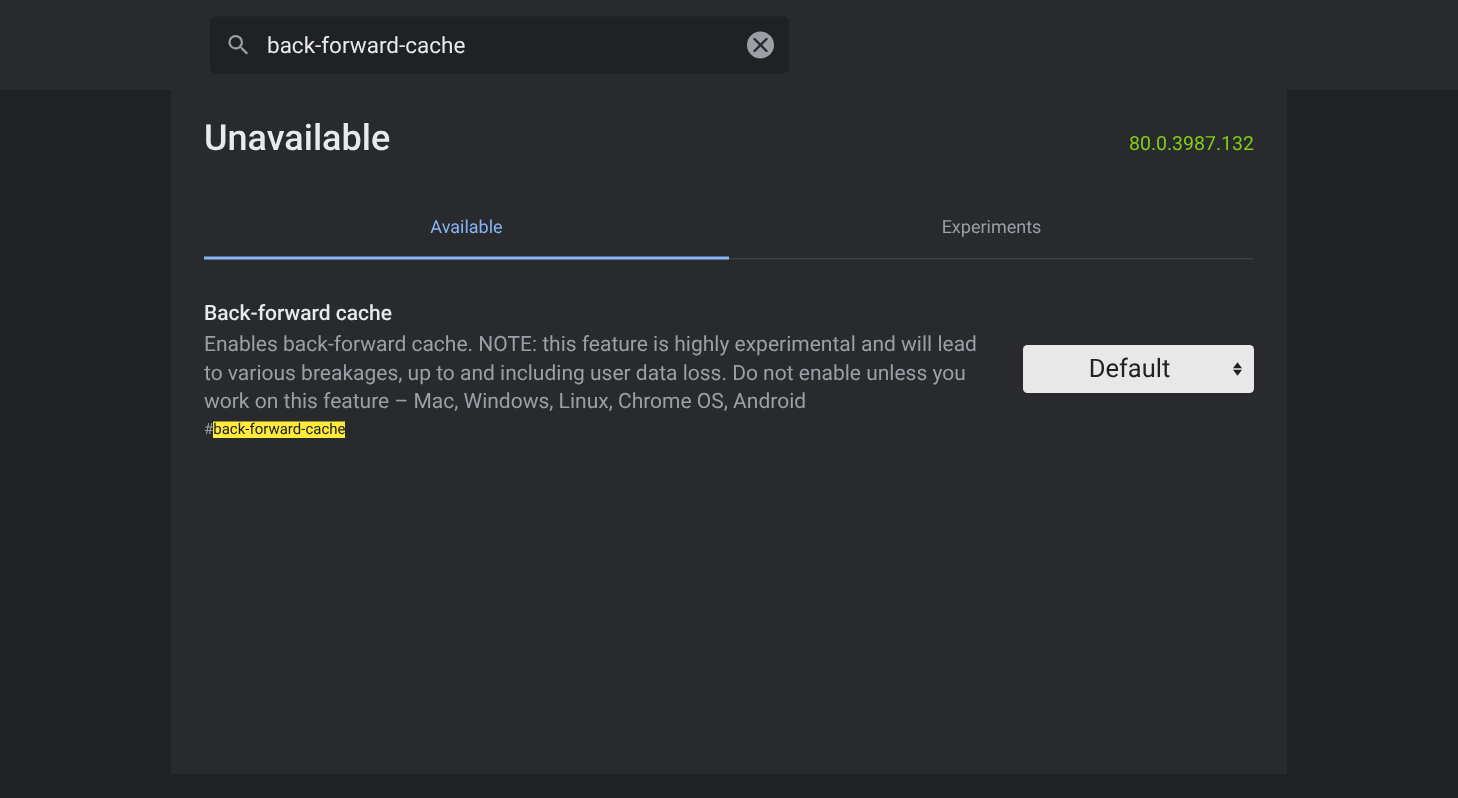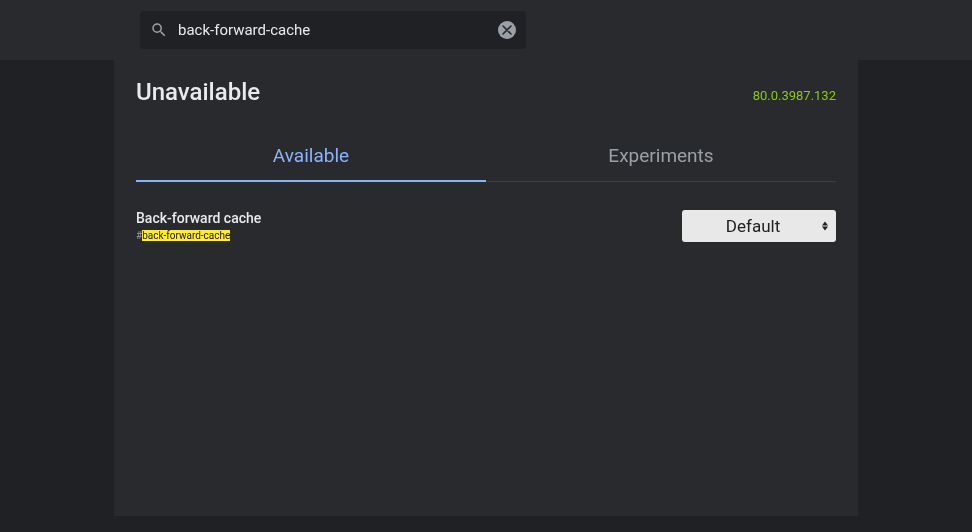--- a/index.html
+++ b/index.html
@@ -86,21 +86,21 @@
     font-size: 13px;
   }
   .tabs {
     display: flex;
     border-bottom: 1px solid #3c4043;
   }
   .tab {
     flex: 1;
     text-align: center;
     padding: 14px 0;
-    font-size: 19px;
+    font-size: 12px;
     color: #9aa0a6;
     cursor: pointer;
     position: relative;
   }
   .tab.active {
     color: #8ab4f8;
   }
   .tab.active::after {
     content: "";
     position: absolute;
@@ -203,20 +203,21 @@
     </div>
 
     <div class="tabs">
       <div class="tab active">Available</div>
       <div class="tab">Experiments</div>
     </div>
 
     <div class="flag-row">
       <div class="flag-text">
         <div class="flag-title">Back-forward cache</div>
+        <div class="flag-desc">Enables back-forward cache. NOTE: this feature is highly experimental and will lead to various breakages, up to and including user data loss. Do not enable unless you work on this feature – Mac, Windows, Linux, Chrome OS, Android</div>
         <div class="flag-hash">
           <span>#</span><span class="hl">back-forward-cache</span>
         </div>
       </div>
       <div class="flag-control">
         <select class="flag-select">
           <option>Default</option>
         </select>
         <div class="select-arrows">
           <div class="arrow-up"></div>

